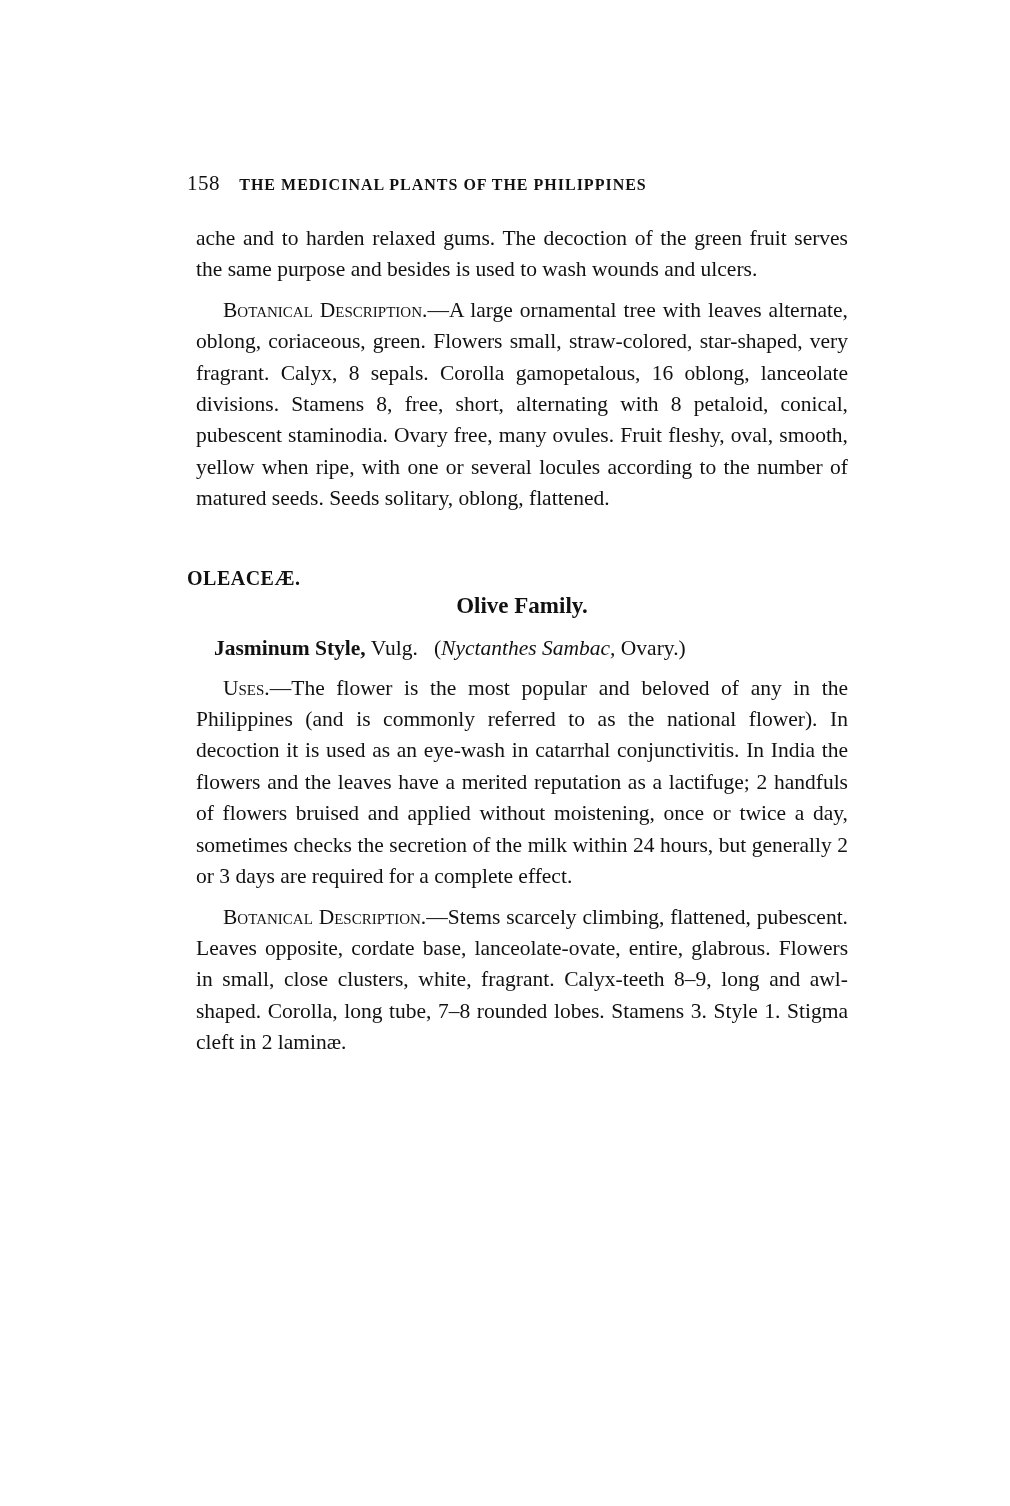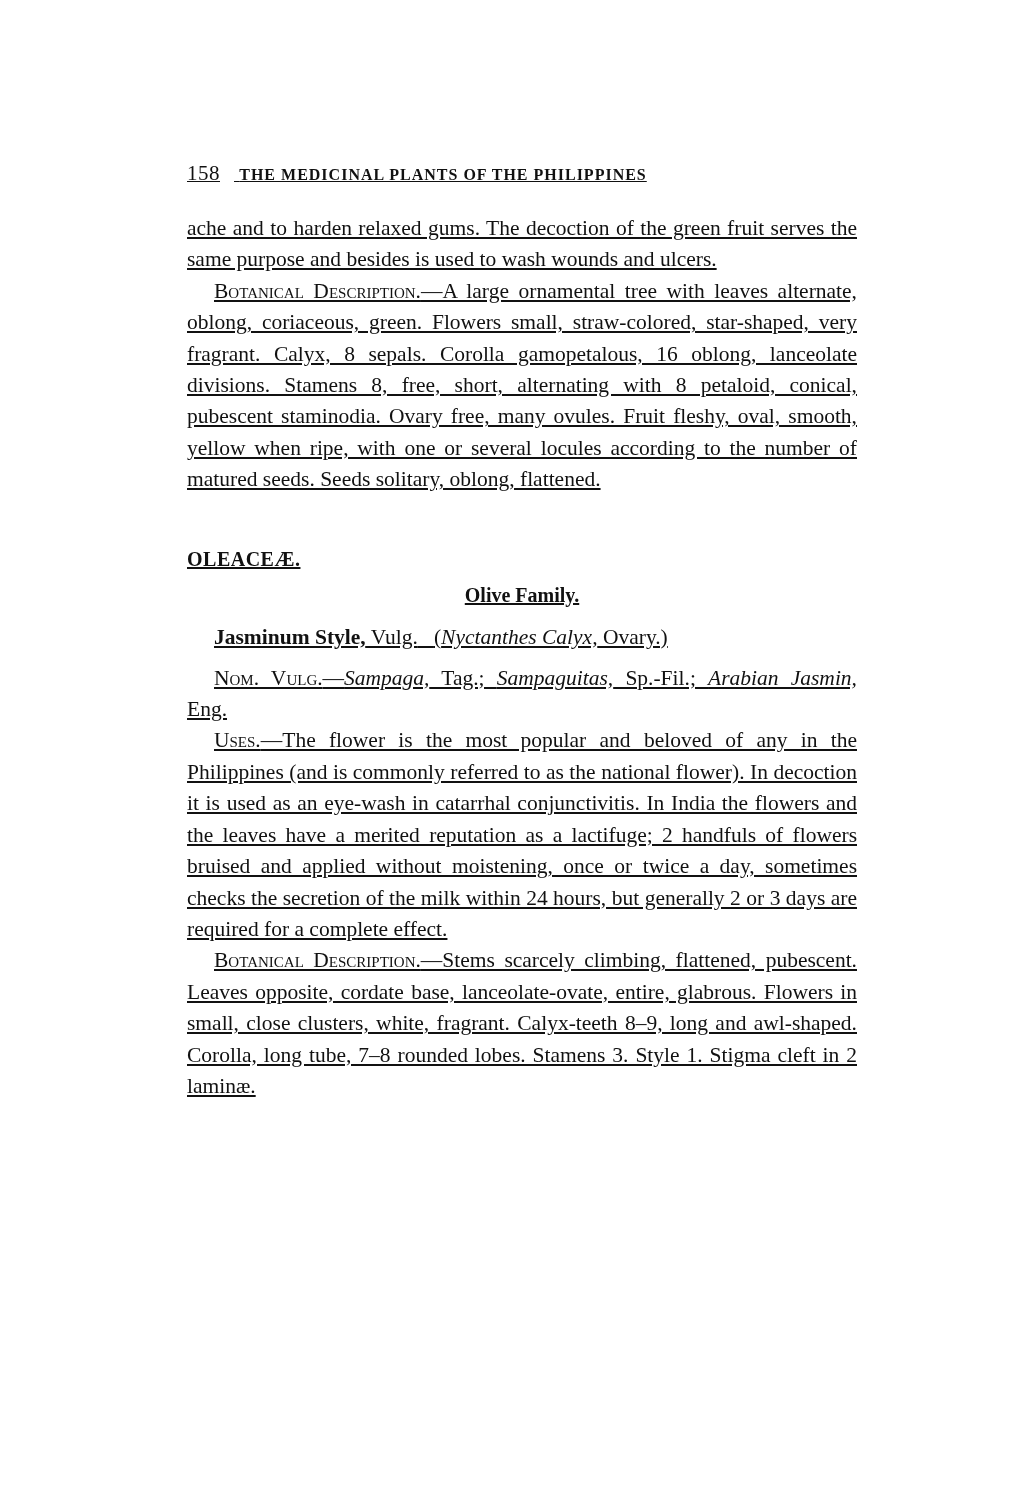--- a/index.html
+++ b/index.html
@@ -1,27 +1,27 @@
 <!DOCTYPE html>
 <html><head>
 <meta charset="utf-8">
 <style>
   html, body { margin: 0; padding: 0; background: #ffffff; }
   body { width: 1010px; height: 1506px; position: relative; overflow: hidden;
          font-family: "Liberation Serif", "DejaVu Serif", serif; color: #111; }
-  .page { position: absolute; left: 187px; top: 158px; width: 670px; text-decoration: underline; }
+  .page { position: absolute; left: 187px; top: 168px; width: 670px; }
   .running-head { font-size: 19px; letter-spacing: 0.5px; height: 30px; line-height: 30px; white-space: nowrap; }
   .running-head .num { font-size: 21px; margin-right: 14px; }
   .running-head .title { font-weight: bold; font-size: 16px; letter-spacing: 1px; }
-  p { margin: 0; font-size: 21.5px; line-height: 31.4px; text-align: justify; }
+  p { margin: 9px; font-size: 21.5px; line-height: 31.4px; text-align: justify; }
   .indent { text-indent: 27px; }
   .sc { font-variant: small-caps; }
   .first { margin-top: 25px; }
   .family { text-align: left; font-weight: bold; font-size: 20px; margin-top: 48px; line-height: 30px; letter-spacing: 0.5px; }
-  .family-sub { text-align: center; font-weight: bold; font-size: 20px; margin-top: 8px; line-height: 26px; }
+  .family-sub { text-align: center; font-weight: bold; font-size: 23px; line-height: 26px; }
   .species { font-size: 21.5px; line-height: 31px; margin-top: 14px; padding-left: 27px; }
   .species b { font-weight: bold; }
   .nom { margin-top: 10px; }
   .habitat { margin-bottom: 0; }
 </style>
 </head>
 <body>
 
 <div class="page">
   <div class="running-head">
@@ -30,20 +30,19 @@
   </div>
 
   <p class="first">ache and to harden relaxed gums. The decoction of the green fruit serves the same purpose and besides is used to wash wounds and ulcers.</p>
 
   <p class="indent"><span class="sc">Botanical Description.</span><span>—A large ornamental tree with leaves alternate, oblong, coriaceous, green. Flowers small, straw-colored, star-shaped, very fragrant. Calyx, 8 sepals. Corolla gamopetalous, 16 oblong, lanceolate divisions. Stamens 8, free, short, alternating with 8 petaloid, conical, pubescent staminodia. Ovary free, many ovules. Fruit fleshy, oval, smooth, yellow when ripe, with one or several locules according to the number of matured seeds. Seeds solitary, oblong, flattened.</span></p>
 
 
   <div class="family">OLEACEÆ.</div>
   <div class="family-sub">Olive Family.</div>
 
-  <div class="species"><b>Jasminum Style,</b><span> Vulg.</span>&nbsp;&nbsp;&nbsp;<span>(</span><i>Nyctanthes Calyx,</i><span> Ovary.)</span></div>
+  <div class="species"><b>Jasminum Style,</b><span> Vulg.</span>&nbsp;&nbsp;&nbsp;<span>(</span><i>Nyctanthes Sambac,</i><span> Ovary.)</span></div>
 
-  <p class="indent nom"><span class="sc">Nom. Vulg.</span><span>—</span><i>Sampaga,</i><span> Tag.; </span><i>Sampaguitas,</i><span> Sp.-Fil.; </span><i>Arabian Jasmin,</i><span> Eng.</span></p>
 
   <p class="indent"><span class="sc">Uses.</span><span>—The flower is the most popular and beloved of any in the Philippines (and is commonly referred to as the national flower). In decoction it is used as an eye-wash in catarrhal conjunctivitis. In India the flowers and the leaves have a merited reputation as a lactifuge; 2 handfuls of flowers bruised and applied without moistening, once or twice a day, sometimes checks the secretion of the milk within 24 hours, but generally 2 or 3 days are required for a complete effect.</span></p>
 
   <p class="indent"><span class="sc">Botanical Description.</span><span>—Stems scarcely climbing, flattened, pubescent. Leaves opposite, cordate base, lanceolate-ovate, entire, glabrous. Flowers in small, close clusters, white, fragrant. Calyx-teeth 8–9, long and awl-shaped. Corolla, long tube, 7–8 rounded lobes. Stamens 3. Style 1. Stigma cleft in 2 laminæ.</span></p>
 </div>
 
 </body></html>

